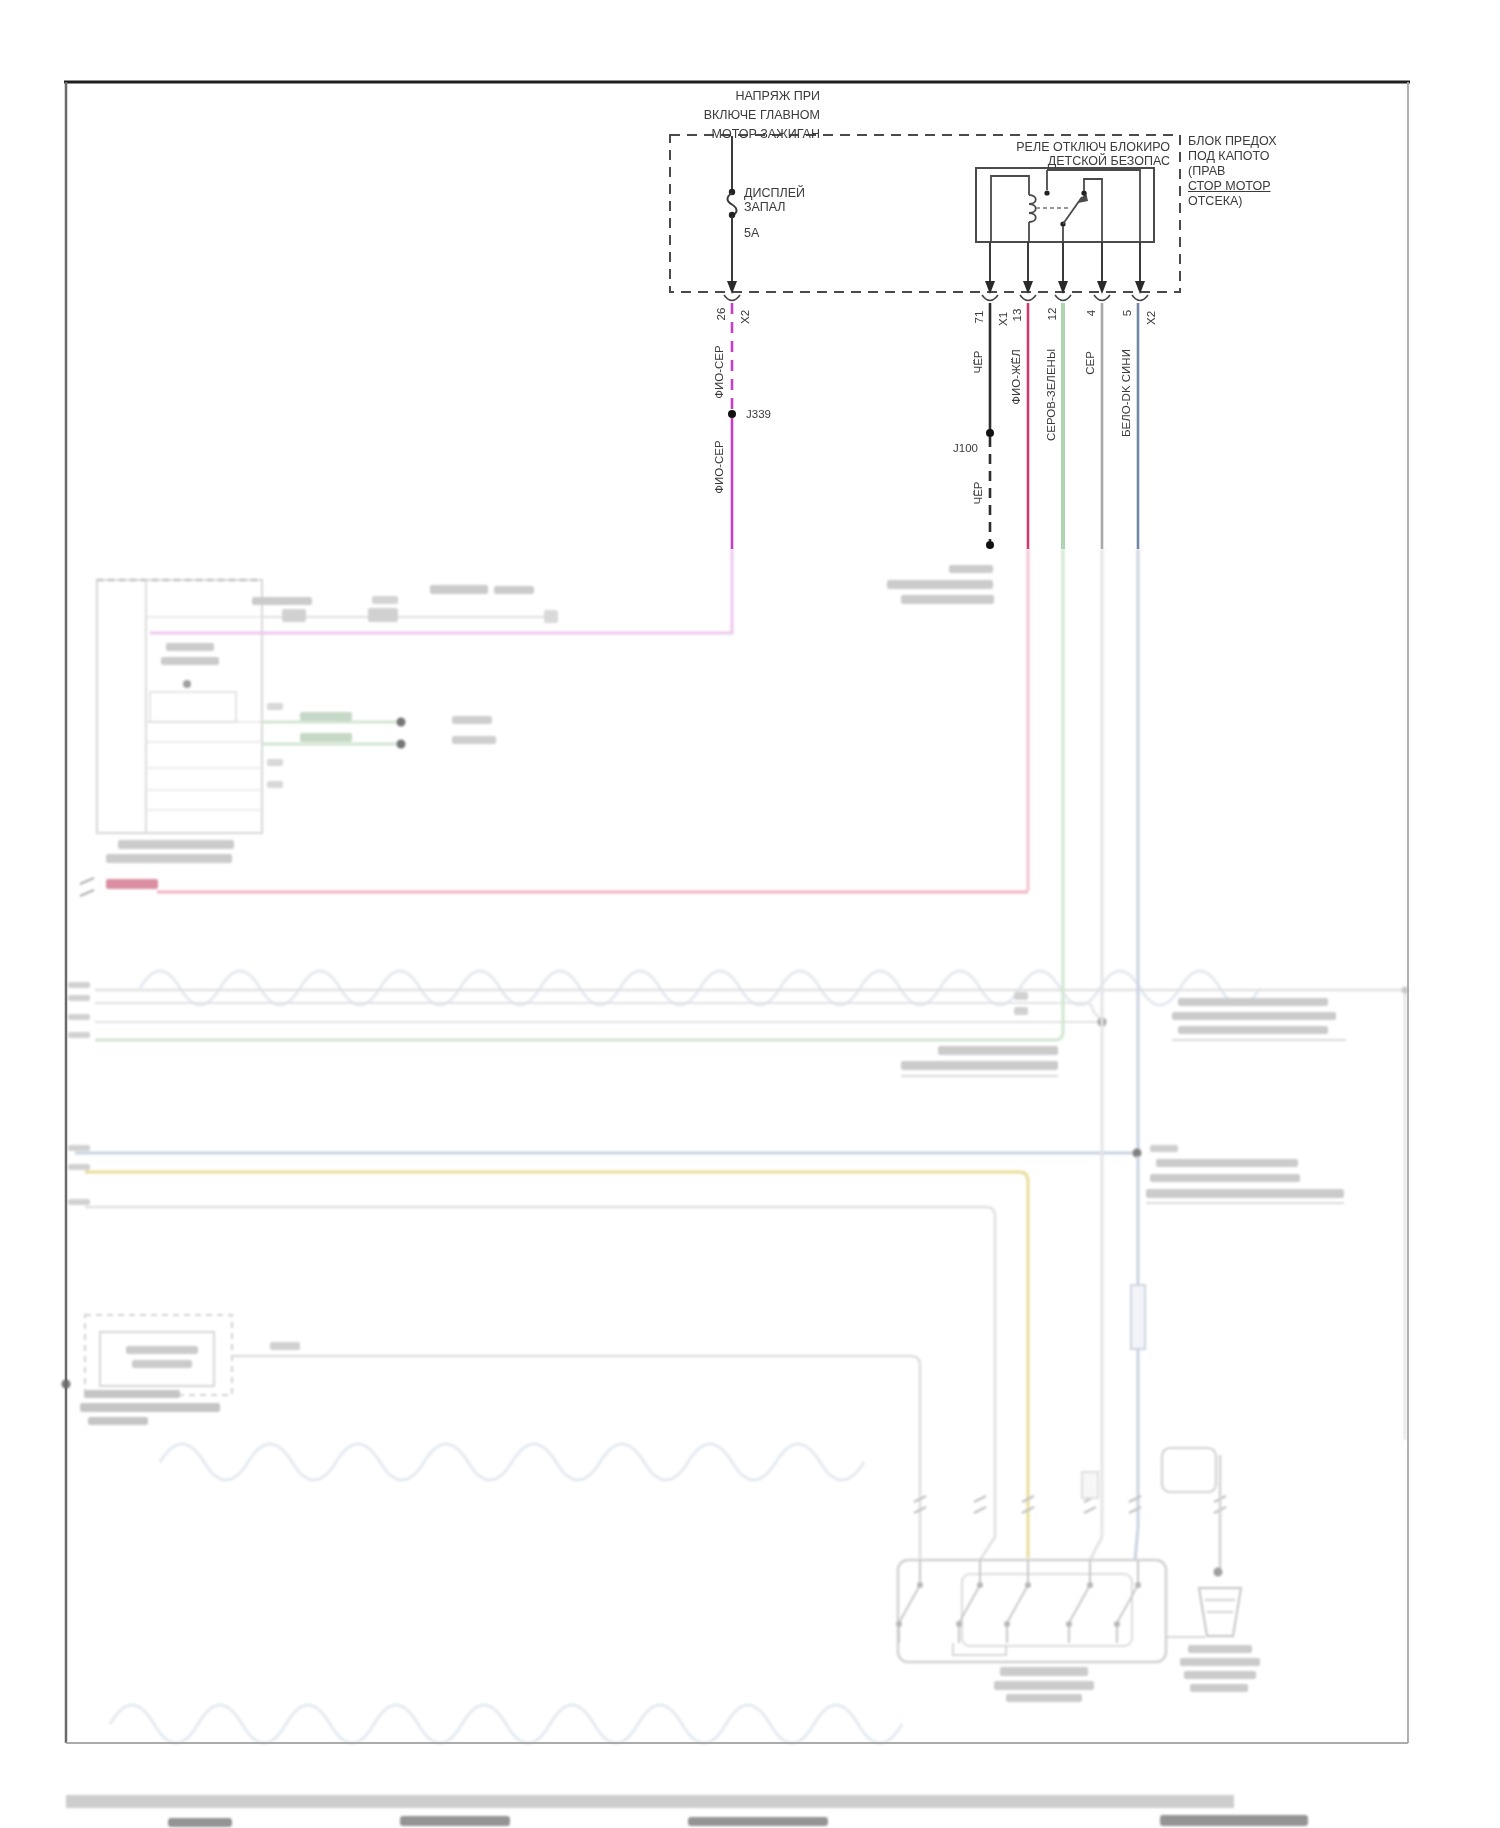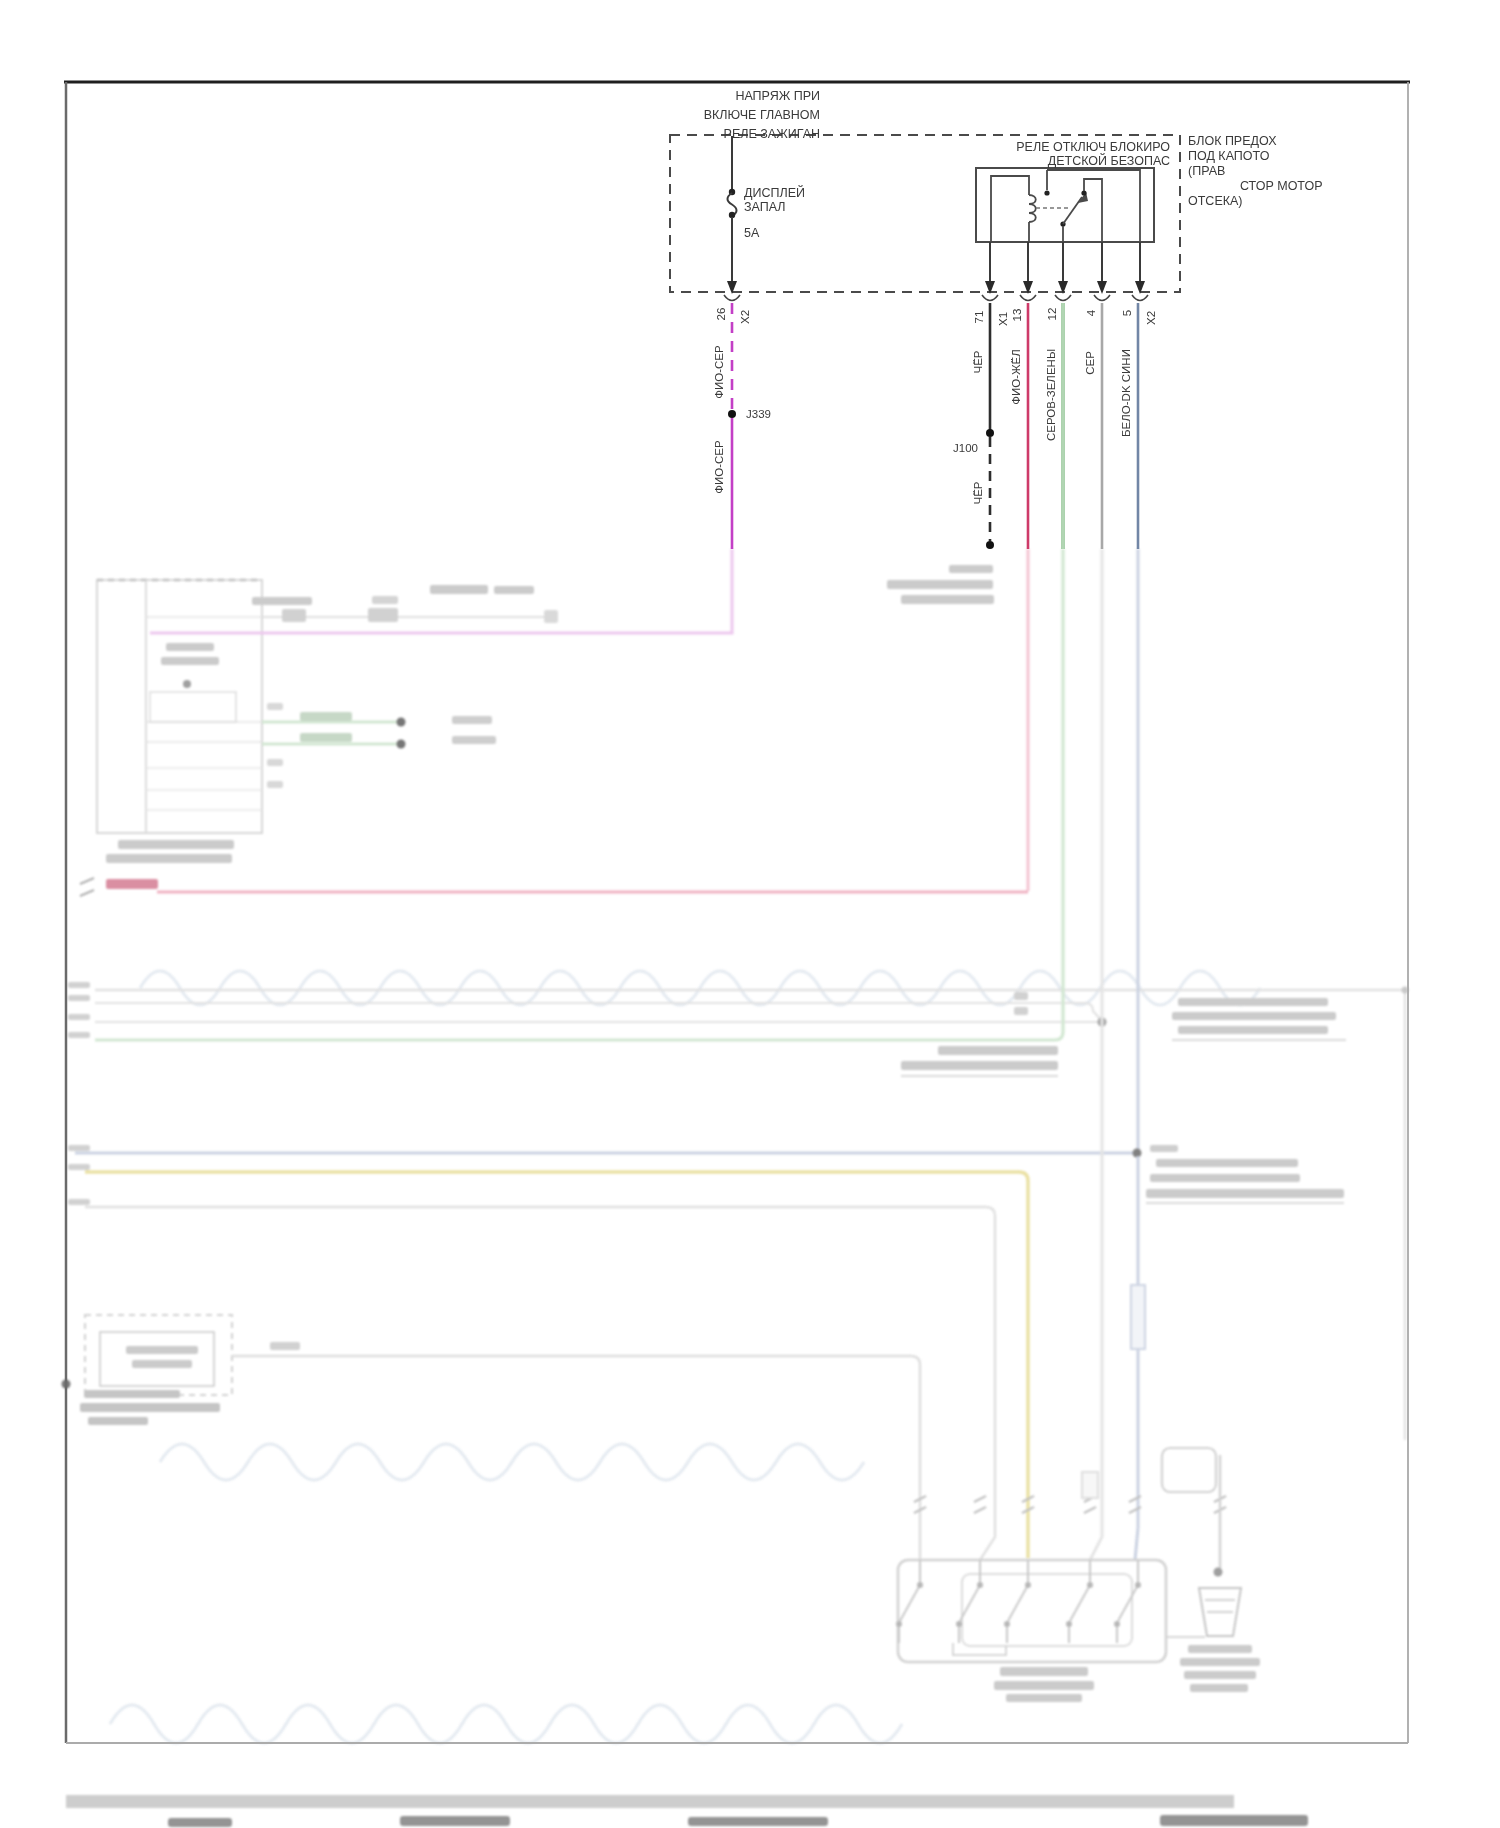--- a/index.html
+++ b/index.html
@@ -296,29 +296,29 @@
       <line x1="1063" y1="303" x2="1063" y2="549" stroke="#eef7ee" stroke-width="1"></line>
     </g>
 
     <line x1="1102" y1="303" x2="1102" y2="549" stroke-width="2.6" stroke="#a8a8a8"></line>
 
     <line x1="1138" y1="303" x2="1138" y2="549" stroke-width="2.6" stroke="#7286a6"></line>
   </svg>
 
   <div class="t tc" style="left:640px;top:89px;width:180px;">НАПРЯЖ ПРИ</div>
   <div class="t tc" style="left:640px;top:108px;width:180px;">ВКЛЮЧЕ ГЛАВНОМ</div>
-  <div class="t tc" style="left:640px;top:127px;width:180px;">РЕЛЕ ЗАЖИГАН</div>
+  <div class="t tc" style="left:640px;top:127px;width:180px;">МОТОР ЗАЖИГАН</div>
 
   <div class="t tc" style="left:960px;top:140px;width:210px;">РЕЛЕ ОТКЛЮЧ БЛОКИРО</div>
   <div class="t tc" style="left:960px;top:154px;width:210px;">ДЕТСКОЙ БЕЗОПАС</div>
 
   <div class="t" style="left:1188px;top:134px;">БЛОК ПРЕДОХ</div>
   <div class="t" style="left:1188px;top:149px;">ПОД КАПОТО</div>
   <div class="t" style="left:1188px;top:164px;">(ПРАВ</div>
-  <div class="t" style="left:1240px;top:179px;">СТОР МОТОР</div>
+  <div class="t" style="left:1188px;top:179px;text-decoration:underline;">СТОР МОТОР</div>
   <div class="t" style="left:1188px;top:194px;">ОТСЕКА)</div>
 
   <div class="t" style="left:744px;top:186px;">ДИСПЛЕЙ</div>
   <div class="t" style="left:744px;top:200px;">ЗАПАЛ</div>
   <div class="t" style="left:744px;top:226px;">5А</div>
 
   <div class="t sm" style="left:746px;top:407px;">J339</div>
   <div class="t sm tr" style="left:906px;top:441px;width:72px;">J100</div>
 
   <div class="v" style="left:721px;top:314px;">26</div>

